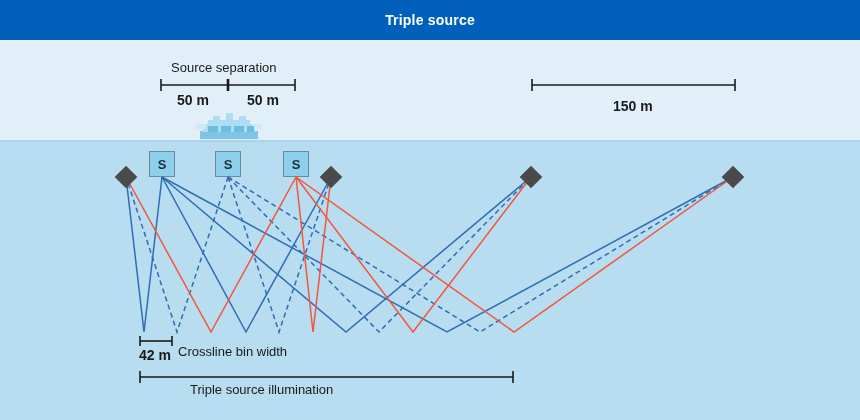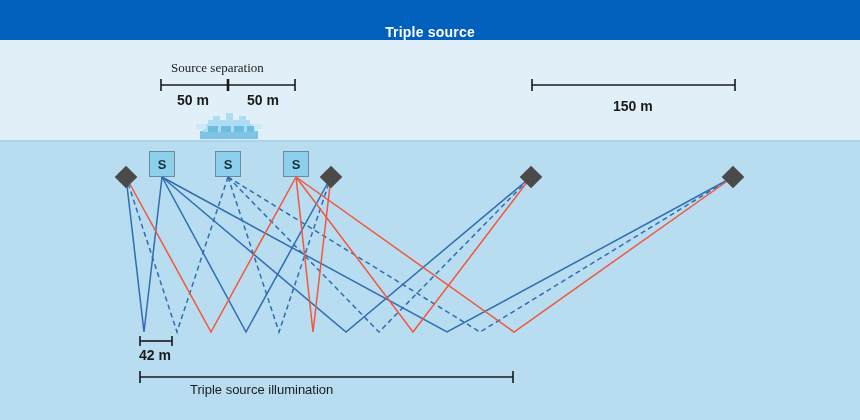--- a/index.html
+++ b/index.html
@@ -6,21 +6,21 @@
   body{
     width:860px;height:420px;overflow:hidden;
     font-family:"Liberation Sans", sans-serif;
     background:#B8DCF0;
   }
   #root{position:relative;width:860px;height:420px;}
 
   .header{
     position:absolute;left:0;top:0;width:860px;height:40px;
     background:#0060BC;
-    display:flex;align-items:flex-end;justify-content:center;
+    display:flex;align-items:center;justify-content:center;
   }
   .header-title{
     color:#ffffff;font-size:14px;font-weight:bold;letter-spacing:.2px;
   }
 
   .sky{
     position:absolute;left:0;top:40px;width:860px;height:100px;
     background:#E1EFF8;
   }
   .sea{
@@ -54,27 +54,28 @@
 <div id="root">
 
   <div class="header">
     <div class="header-title">Triple source</div>
   </div>
 
   <div class="sky"></div>
   <div class="sea"></div>
   <div class="sealine"></div>
 
-  <div class="lbl lbl-plain" style="left:171px;top:60px;font-family:Liberation Serif, serif;">Source separation</div>
+  <div class="lbl lbl-plain" style="left:171px;top:60px;">Source separation</div>
   <div class="lbl lbl-b" style="left:177px;top:92px;">50 m</div>
   <div class="lbl lbl-b" style="left:247px;top:92px;">50 m</div>
 
   <div class="lbl lbl-b" style="left:613px;top:92px;margin-top:6px;">150 m</div>
 
   <div class="lbl lbl-b" style="left:139px;top:347px;">42 m</div>
+  <div class="lbl lbl-plain" style="left:178px;top:344px;">Crossline bin width</div>
   <div class="lbl lbl-plain" style="left:178px;top:382px;margin-left:12px;">Triple source illumination</div>
 
   <div class="srcbox" style="left:149px;top:151px;">
     <span>S</span>
   </div>
   <div class="srcbox" style="left:215px;top:151px;">
     <span>S</span>
   </div>
   <div class="srcbox" style="left:283px;top:151px;">
     <span>S</span>

